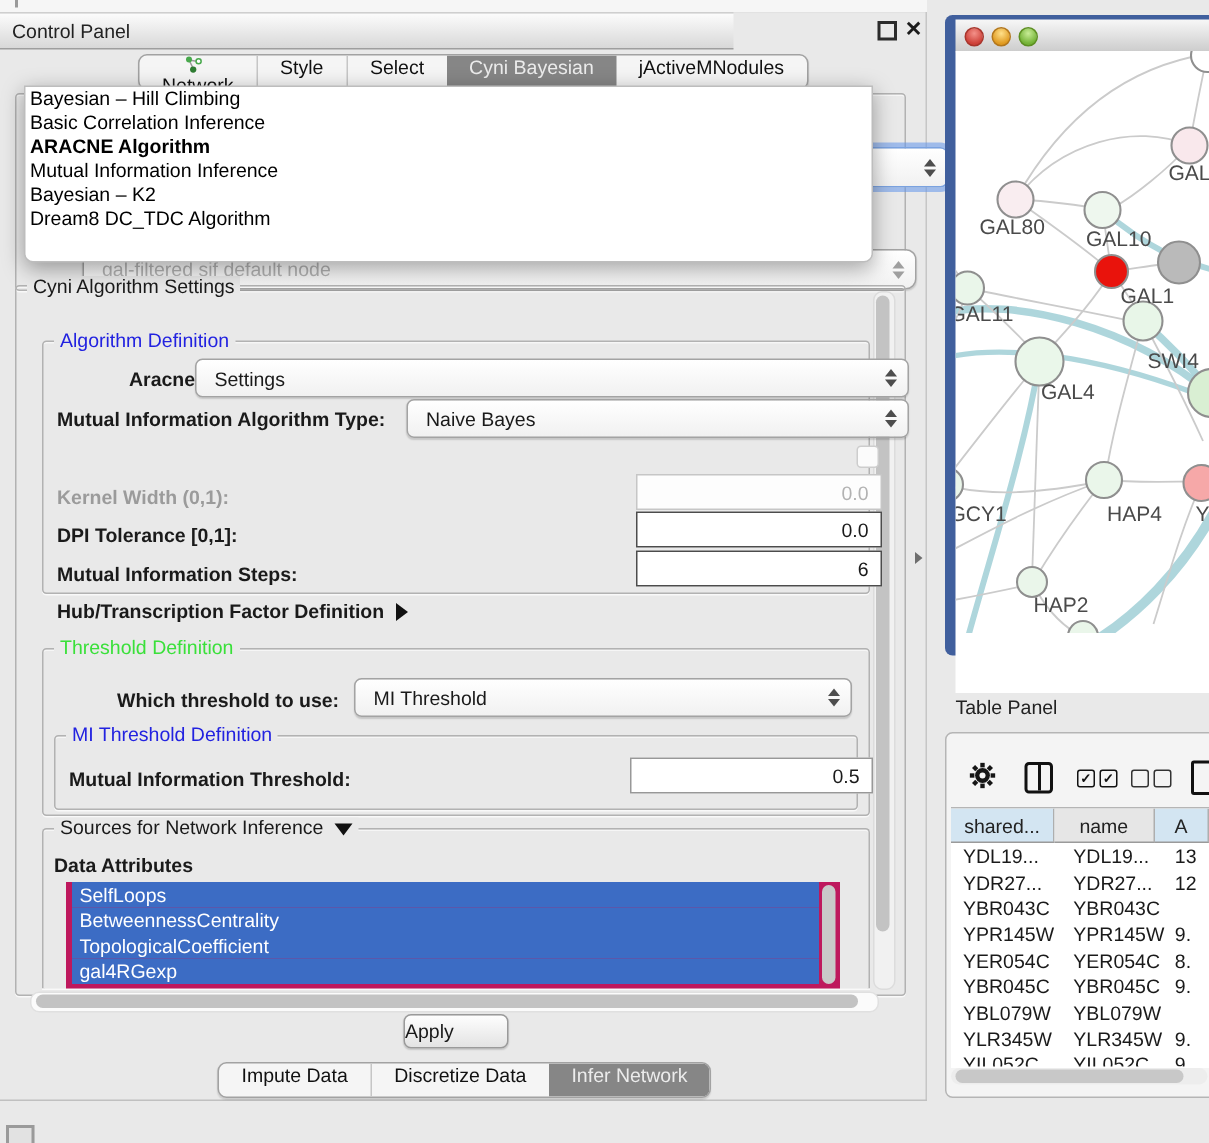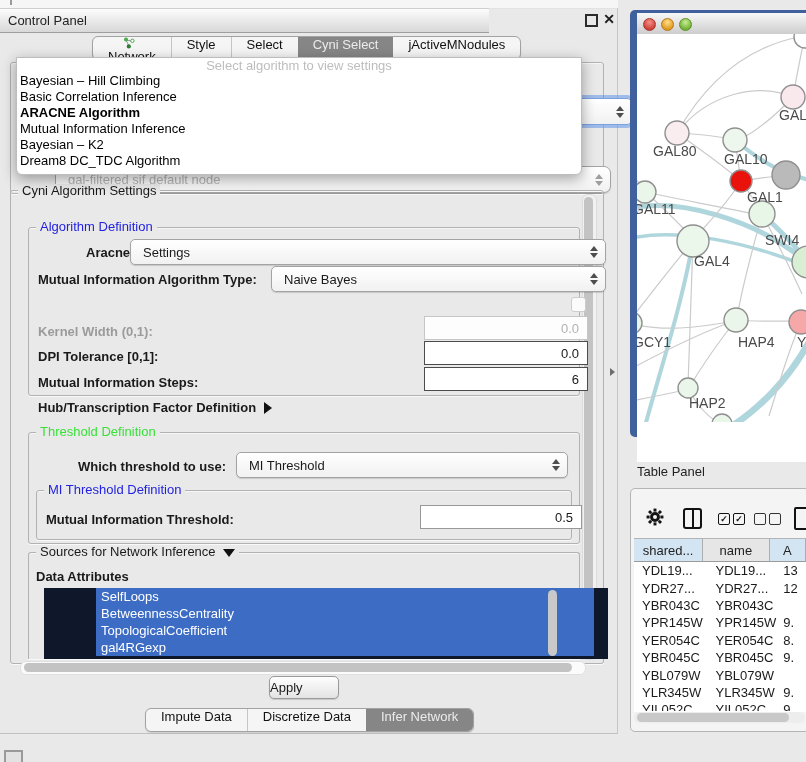--- a/index.html
+++ b/index.html
@@ -68,21 +68,21 @@
   .dropdown{
     left:16px;top:57px;width:564px;height:116px;background:#fff;
     border:1px solid #bdbdbd;border-radius:0 0 6px 6px;
     box-shadow:0 4px 14px rgba(0,0,0,.35);z-index:50;
   }
   .dd-prompt{height:15px;line-height:15px;text-align:center;color:#bdbdbd;}
   .dd-item{height:16px;line-height:16px;padding-left:3px;color:#000;white-space:nowrap;}
   .dd-item.selected{font-weight:bold;}
 
   
-  .attr-list{position:absolute;background:#0f172a;overflow:hidden;padding-left:48px;}
+  .attr-list{position:absolute;background:#be185d;overflow:hidden;}
   .attr-item{height:17px;line-height:17px;margin:0 14px 0 4px;background:#3c6cc4;color:#fff;padding-left:5px;white-space:nowrap;}
 
   
   .vthumb,.hthumb{position:absolute;background:#c3c3c3;border-radius:5px;}
   .vtrack{position:absolute;background:#f1f1f1;border:1px solid #dcdcdc;border-radius:6px;}
   .htrack{position:absolute;background:#fbfbfb;border:1px solid #e0e0e0;border-radius:6px;}
 
   .button{
     position:absolute;border:1px solid #9a9a9a;border-radius:5px;
     background:linear-gradient(#fefefe,#e3e3e3);
@@ -153,21 +153,21 @@
       </span>
       <span>Network</span>
     </div>
     <div class="tab sep">
       <span>Style</span>
     </div>
     <div class="tab sep">
       <span>Select</span>
     </div>
     <div class="tab selected">
-      <span>Cyni Select</span>
+      <span>Cyni Bayesian</span>
     </div>
     <div class="tab">
       <span>jActiveMNodules</span>
     </div>
   </div>
 
   <div class="abs group" style="left:10px;top:62px;width:592px;height:130px;"></div>
   <div class="abs combo" style="left:300px;top:98px;width:296px;height:25px;border-color:#7aa2e0;box-shadow:0 0 0 3px rgba(98,150,235,.55);">
     <span class="stepper">
         <span class="tri-up"></span>
@@ -176,21 +176,20 @@
   </div>
   <div class="abs combo" style="left:55px;top:166px;width:520px;height:25px;border-radius:7px;color:#b3b3b3;">
     <span>gal-filtered sif default node</span>
     <span class="stepper">
         <span class="tri-up" style="border-bottom-color:#9f9f9f;"></span>
         <span class="tri-dn" style="border-top-color:#9f9f9f;"></span>
       </span>
   </div>
 
   <div class="abs dropdown">
-    <div class="dd-prompt">Select algorithm to view settings</div>
     <div class="dd-item">Bayesian – Hill Climbing</div>
     <div class="dd-item">Basic Correlation Inference</div>
     <div class="dd-item selected">ARACNE Algorithm</div>
     <div class="dd-item">Mutual Information Inference</div>
     <div class="dd-item">Bayesian – K2</div>
     <div class="dd-item">Dream8 DC_TDC Algorithm</div>
   </div>
 
   <div class="abs group" style="left:10px;top:190px;width:592px;height:472px;"></div>
   <div class="abs group-label" style="left:18px;top:184px;">Cyni Algorithm Settings</div>

